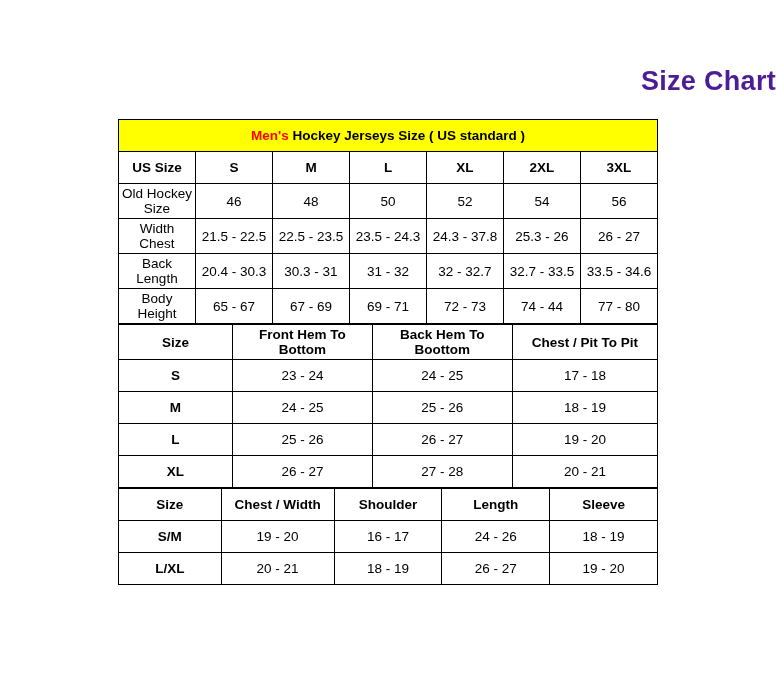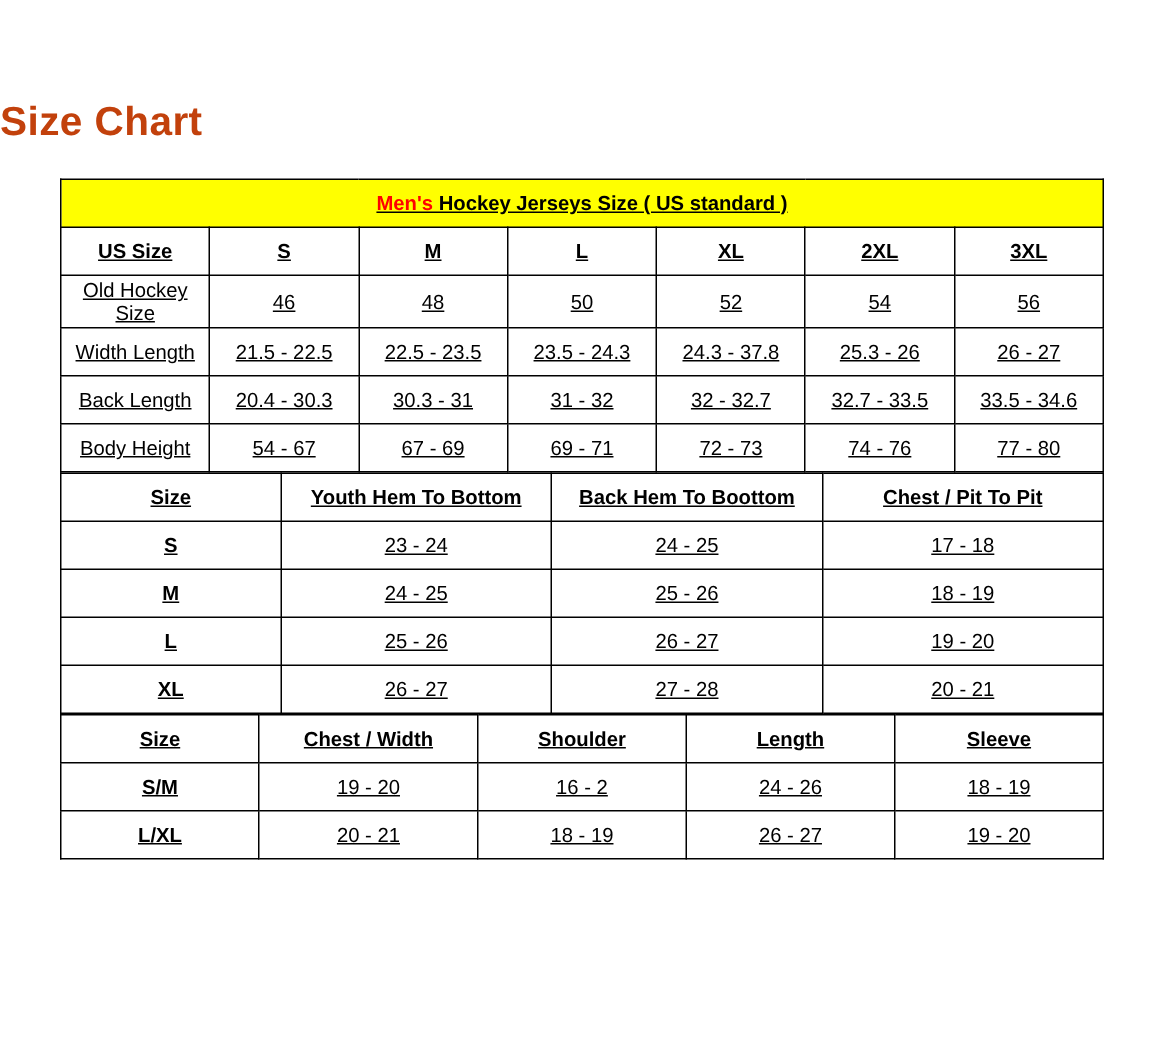--- a/index.html
+++ b/index.html
@@ -8,32 +8,31 @@
     background: #ffffff;
   }
   body {
     width: 776px;
     height: 692px;
     font-family: "Liberation Sans", sans-serif;
     color: #000000;
     position: relative;
   }
   .page-title {
-    text-align: left;
-    color: #c2410c;
+    text-align: right;
+    color: #4c1d95;
     font-size: 27px;
     font-weight: bold;
     margin: 0;
     padding-top: 66px;
     letter-spacing: 0.3px;
   }
   .chart-wrap {
-    width: 696px;
+    width: 540px;
     margin: 22px auto 0 auto;
-    text-decoration: underline;
   }
   table.size-table {
     width: 100%;
     border-collapse: collapse;
     table-layout: fixed;
   }
   table.size-table td {
     border: 1px solid #000000;
     text-align: center;
     vertical-align: middle;
@@ -84,54 +83,54 @@
       <tr>
         <td class="rowlabel">Old Hockey Size</td>
         <td>46</td>
         <td>48</td>
         <td>50</td>
         <td>52</td>
         <td>54</td>
         <td>56</td>
       </tr>
       <tr>
-        <td class="rowlabel">Width Length</td>
+        <td class="rowlabel">Width Chest</td>
         <td>21.5 - 22.5</td>
         <td>22.5 - 23.5</td>
         <td>23.5 - 24.3</td>
         <td>24.3 - 37.8</td>
         <td>25.3 - 26</td>
         <td>26 - 27</td>
       </tr>
       <tr>
         <td class="rowlabel">Back Length</td>
         <td>20.4 - 30.3</td>
         <td>30.3 - 31</td>
         <td>31 - 32</td>
         <td>32 - 32.7</td>
         <td>32.7 - 33.5</td>
         <td>33.5 - 34.6</td>
       </tr>
       <tr>
         <td class="rowlabel">Body Height</td>
-        <td>54 - 67</td>
+        <td>65 - 67</td>
         <td>67 - 69</td>
         <td>69 - 71</td>
         <td>72 - 73</td>
-        <td>74 - 76</td>
+        <td>74 - 44</td>
         <td>77 - 80</td>
       </tr>
     </tbody>
   </table>
 
   <table class="size-table">
     <tbody>
       <tr>
         <td class="hdr" style="width:21%">Size</td>
-        <td class="hdr" style="width:26%">Youth Hem To Bottom</td>
+        <td class="hdr" style="width:26%">Front Hem To Bottom</td>
         <td class="hdr" style="width:26%">Back Hem To Boottom</td>
         <td class="hdr" style="width:27%">Chest / Pit To Pit</td>
       </tr>
       <tr>
         <td class="rowlabel-bold">S</td>
         <td>23 - 24</td>
         <td>24 - 25</td>
         <td>17 - 18</td>
       </tr>
       <tr>
@@ -160,21 +159,21 @@
       <tr>
         <td class="hdr" style="width:19%">Size</td>
         <td class="hdr" style="width:21%">Chest / Width</td>
         <td class="hdr" style="width:20%">Shoulder</td>
         <td class="hdr" style="width:20%">Length</td>
         <td class="hdr" style="width:20%">Sleeve</td>
       </tr>
       <tr>
         <td class="rowlabel-bold">S/M</td>
         <td>19 - 20</td>
-        <td>16 - 2</td>
+        <td>16 - 17</td>
         <td>24 - 26</td>
         <td>18 - 19</td>
       </tr>
       <tr>
         <td class="rowlabel-bold">L/XL</td>
         <td>20 - 21</td>
         <td>18 - 19</td>
         <td>26 - 27</td>
         <td>19 - 20</td>
       </tr>

